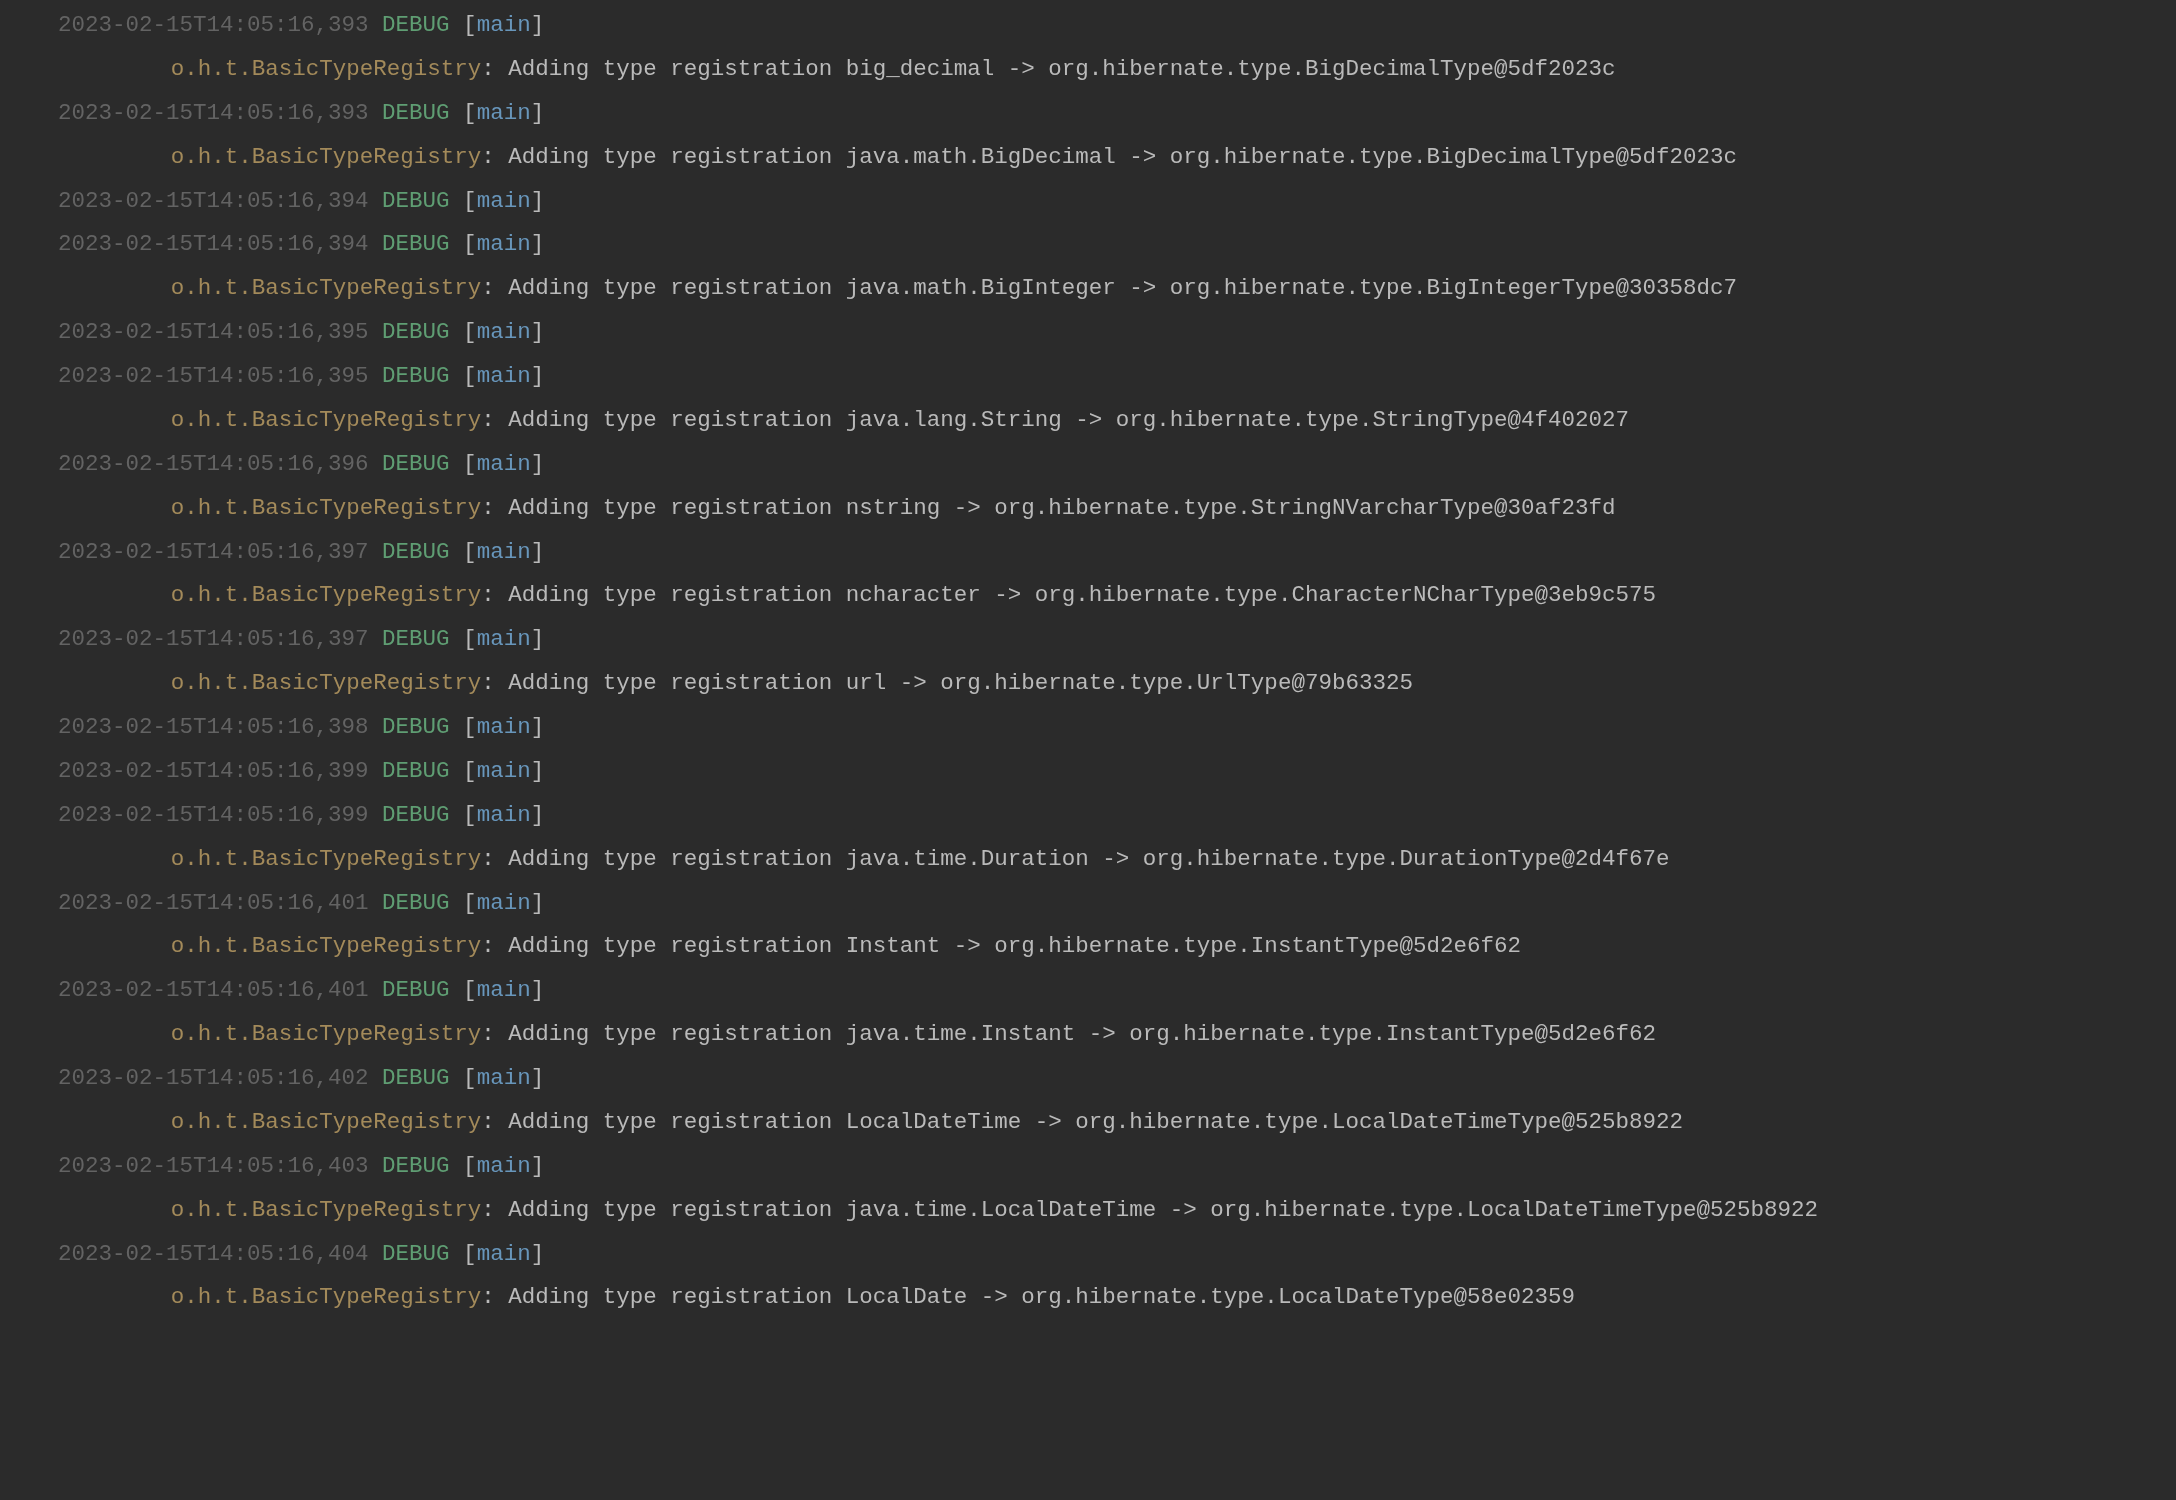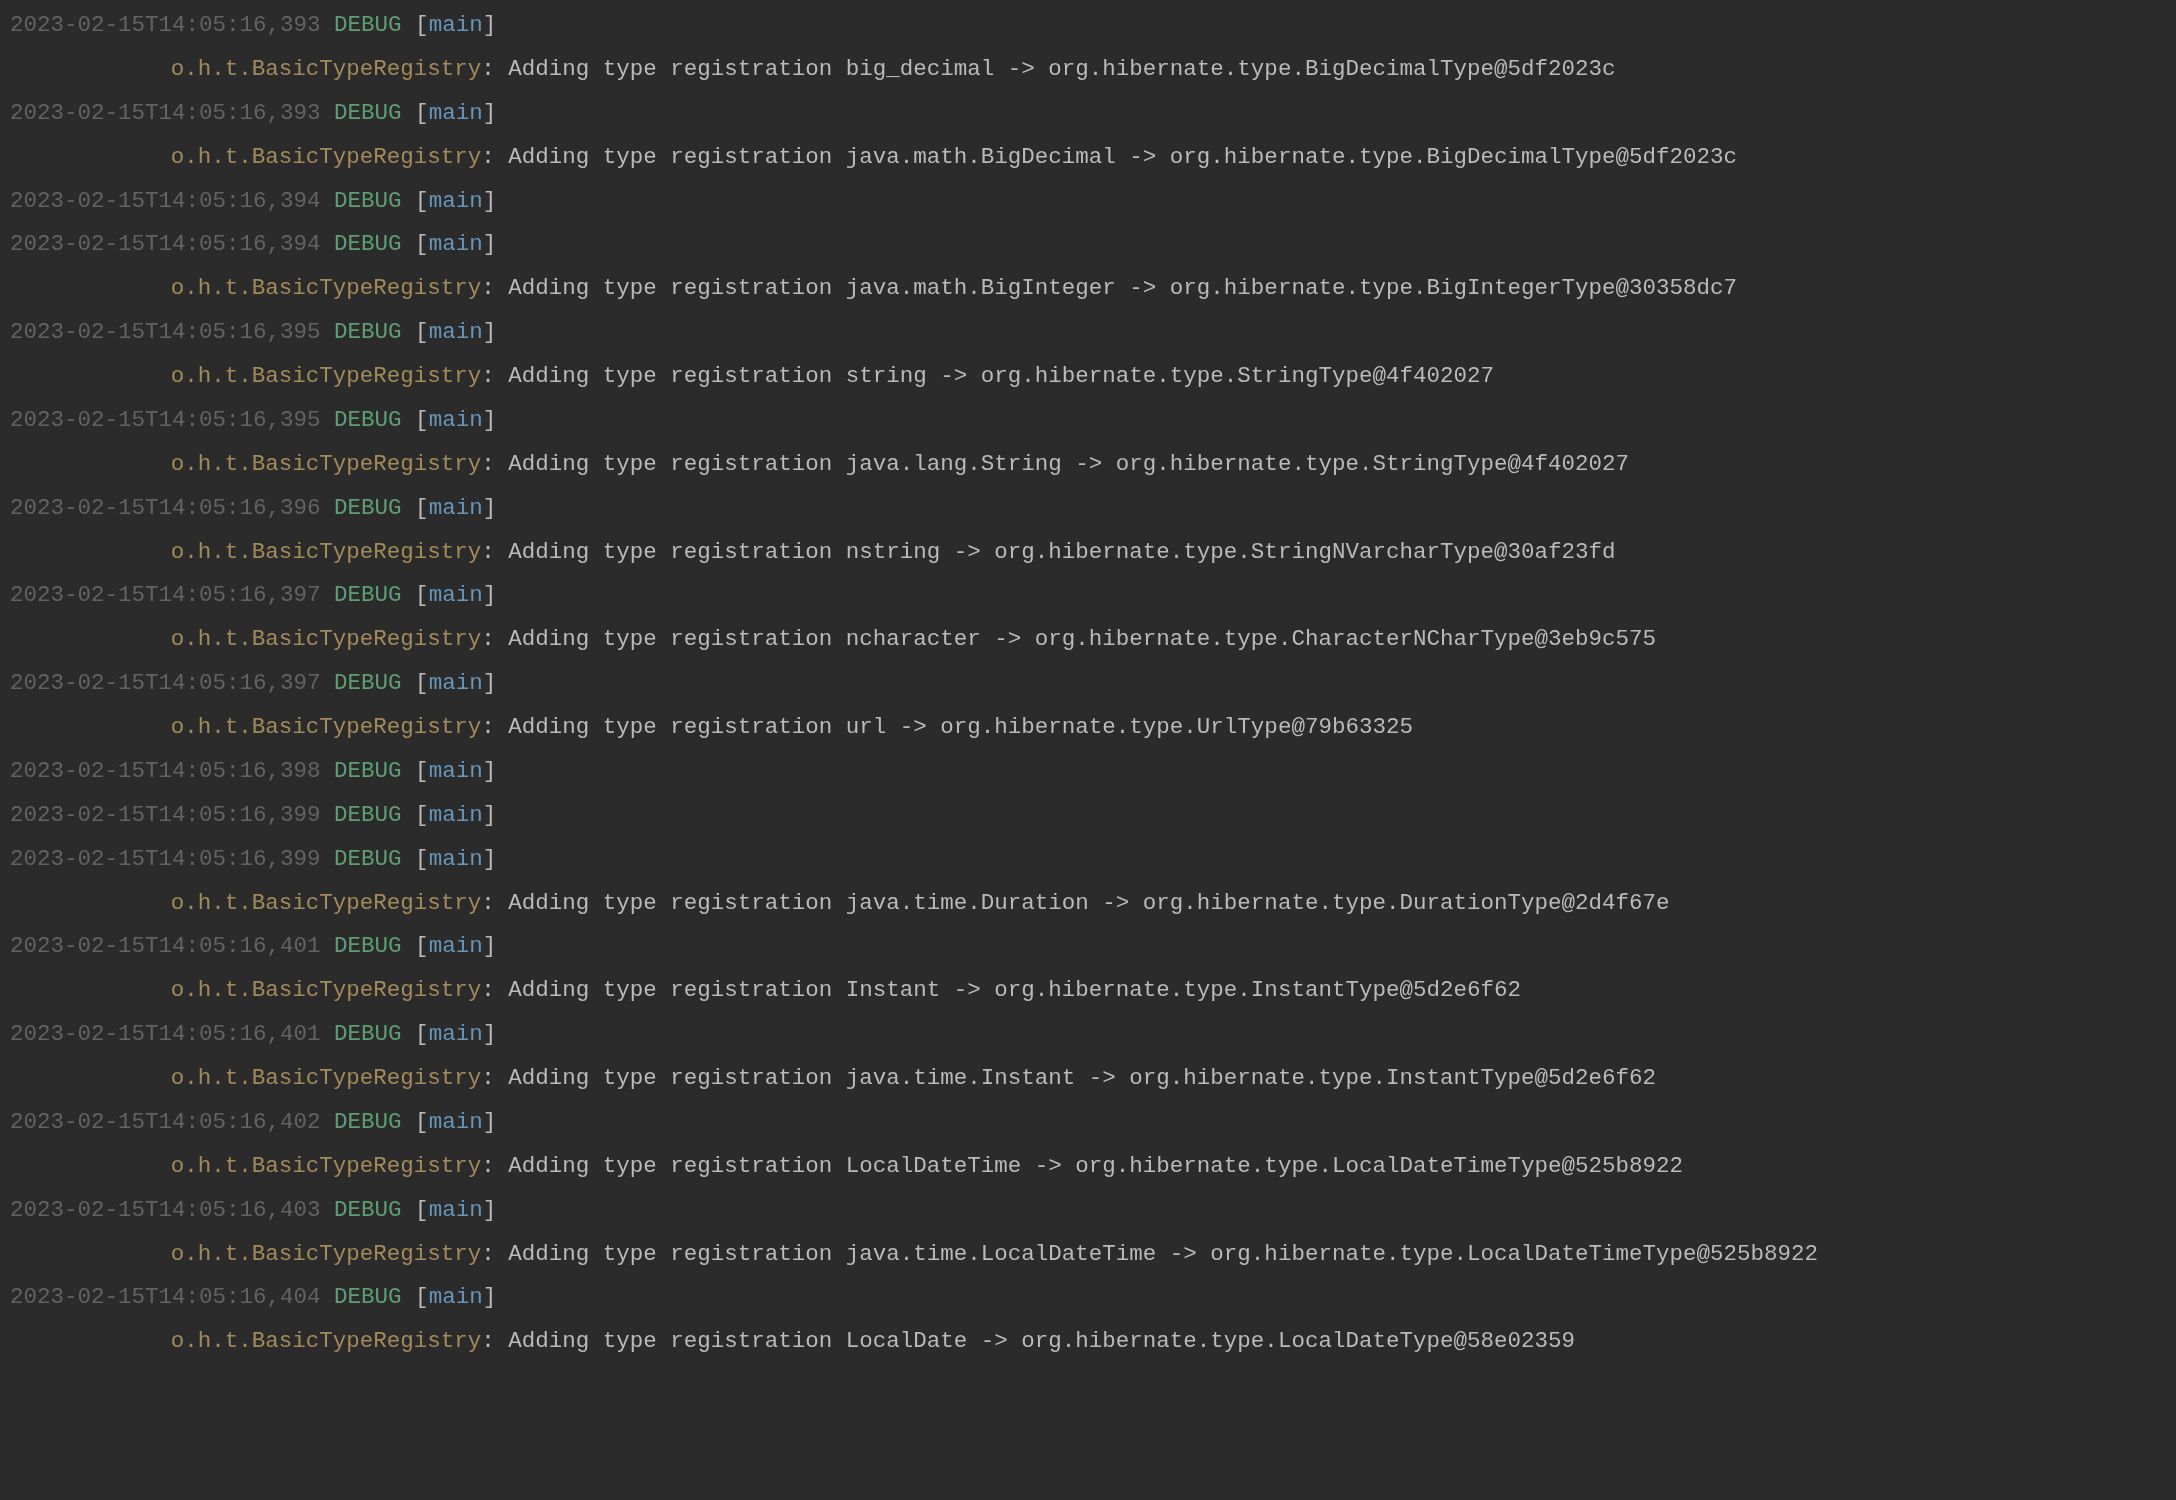--- a/index.html
+++ b/index.html
@@ -16,36 +16,35 @@
   .log-container {
     padding: 4px 10px 10px 10px;
   }
   .ts    { color: #636363; }   
   .level { color: #5f9e73; }   
   .br    { color: #bababa; }   
   .thread{ color: #6896bb; }   
   .logger{ color: #a38a5a; margin-top: 38px; }   
   .msg   { color: #bababa; }   
 
-  .log-line    { display: block; }
+  .log-line    { display: block; margin-left: 48px; }
   .detail-line { display: block; padding-left: 11.9ch; }
 </style>
 </head>
 <body>
 
 <div class="log-container" id="log-container">
     <span class="log-line"><span class="ts">2023-02-15T14:05:16,393</span> <span class="level">DEBUG</span> <span class="br">[</span><span class="thread">main</span><span class="br">]</span></span>
     <span class="detail-line"><span class="logger">o.h.t.BasicTypeRegistry</span><span class="msg">: </span><span class="msg">Adding type registration big_decimal -&gt; org.hibernate.type.BigDecimalType@5df2023c</span></span>
     <span class="log-line"><span class="ts">2023-02-15T14:05:16,393</span> <span class="level">DEBUG</span> <span class="br">[</span><span class="thread">main</span><span class="br">]</span></span>
     <span class="detail-line"><span class="logger">o.h.t.BasicTypeRegistry</span><span class="msg">: </span><span class="msg">Adding type registration java.math.BigDecimal -&gt; org.hibernate.type.BigDecimalType@5df2023c</span></span>
     <span class="log-line"><span class="ts">2023-02-15T14:05:16,394</span> <span class="level">DEBUG</span> <span class="br">[</span><span class="thread">main</span><span class="br">]</span></span>
     <span class="log-line"><span class="ts">2023-02-15T14:05:16,394</span> <span class="level">DEBUG</span> <span class="br">[</span><span class="thread">main</span><span class="br">]</span></span>
     <span class="detail-line"><span class="logger">o.h.t.BasicTypeRegistry</span><span class="msg">: </span><span class="msg">Adding type registration java.math.BigInteger -&gt; org.hibernate.type.BigIntegerType@30358dc7</span></span>
     <span class="log-line"><span class="ts">2023-02-15T14:05:16,395</span> <span class="level">DEBUG</span> <span class="br">[</span><span class="thread">main</span><span class="br">]</span></span>
-    <span class="detail-line"><span class="logger">o.h.t.BasicTypeRegistry</span><span class="msg">: </span><span class="msg">Adding type registration string -&gt; org.hibernate.type.StringType@4f402027</span></span>
     <span class="log-line"><span class="ts">2023-02-15T14:05:16,395</span> <span class="level">DEBUG</span> <span class="br">[</span><span class="thread">main</span><span class="br">]</span></span>
     <span class="detail-line"><span class="logger">o.h.t.BasicTypeRegistry</span><span class="msg">: </span><span class="msg">Adding type registration java.lang.String -&gt; org.hibernate.type.StringType@4f402027</span></span>
     <span class="log-line"><span class="ts">2023-02-15T14:05:16,396</span> <span class="level">DEBUG</span> <span class="br">[</span><span class="thread">main</span><span class="br">]</span></span>
     <span class="detail-line"><span class="logger">o.h.t.BasicTypeRegistry</span><span class="msg">: </span><span class="msg">Adding type registration nstring -&gt; org.hibernate.type.StringNVarcharType@30af23fd</span></span>
     <span class="log-line"><span class="ts">2023-02-15T14:05:16,397</span> <span class="level">DEBUG</span> <span class="br">[</span><span class="thread">main</span><span class="br">]</span></span>
     <span class="detail-line"><span class="logger">o.h.t.BasicTypeRegistry</span><span class="msg">: </span><span class="msg">Adding type registration ncharacter -&gt; org.hibernate.type.CharacterNCharType@3eb9c575</span></span>
     <span class="log-line"><span class="ts">2023-02-15T14:05:16,397</span> <span class="level">DEBUG</span> <span class="br">[</span><span class="thread">main</span><span class="br">]</span></span>
     <span class="detail-line"><span class="logger">o.h.t.BasicTypeRegistry</span><span class="msg">: </span><span class="msg">Adding type registration url -&gt; org.hibernate.type.UrlType@79b63325</span></span>
     <span class="log-line"><span class="ts">2023-02-15T14:05:16,398</span> <span class="level">DEBUG</span> <span class="br">[</span><span class="thread">main</span><span class="br">]</span></span>
     <span class="log-line"><span class="ts">2023-02-15T14:05:16,399</span> <span class="level">DEBUG</span> <span class="br">[</span><span class="thread">main</span><span class="br">]</span></span>

